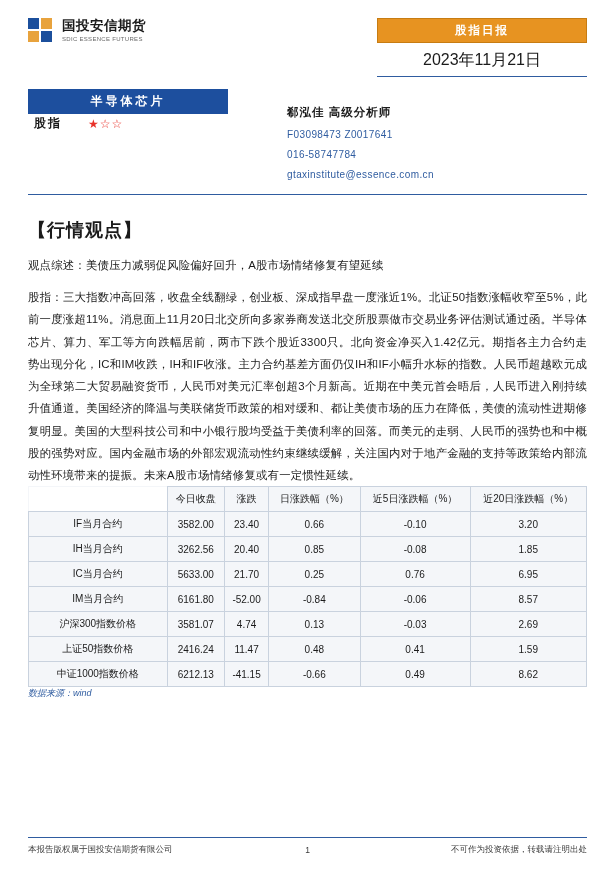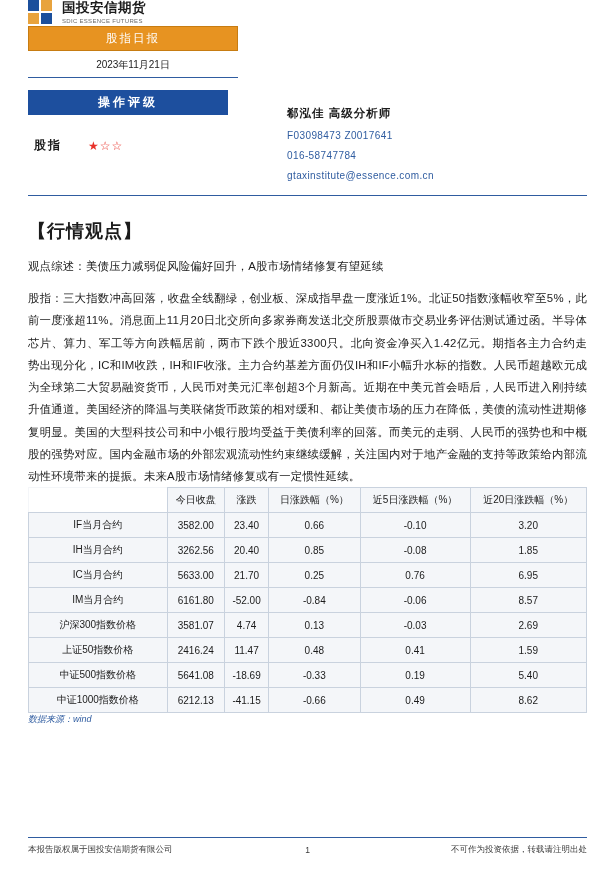--- a/index.html
+++ b/index.html
@@ -21,21 +21,21 @@
     height: 870px;
     box-sizing: border-box;
     padding: 0 28px;
   }
 
   
   .header {
     display: flex;
     justify-content: space-between;
     align-items: flex-start;
-    flex-direction: column;
+    padding-top: 18px;
   }
   .brand {
     display: flex;
     align-items: center;
     gap: 8px;
   }
   .brand-mark {
     width: 26px;
     height: 26px;
     position: relative;
@@ -64,28 +64,28 @@
   }
 
   .header-right {
     text-align: center;
     width: 210px;
   }
   .report-tag {
     background: #e79321;
     color: #ffffff;
     font-size: 11.5px;
-    font-weight: normal;
+    font-weight: bold;
     padding: 4px 0;
     letter-spacing: 2px;
     border: 1px solid #c77c12;
   }
   .report-date {
     margin-top: 7px;
-    font-size: 10px;
+    font-size: 16px;
     color: #1b1b1b;
     border-bottom: 1px solid #2f5ca0;
     padding-bottom: 5px;
   }
 
   
   .rating-block {
     margin-top: 12px;
     display: flex;
     justify-content: space-between;
@@ -95,21 +95,21 @@
   .rating-title {
     background: #1d4f9e;
     color: #ffffff;
     font-size: 12px;
     font-weight: bold;
     text-align: center;
     letter-spacing: 3px;
     padding: 4px 0;
   }
   .rating-row {
-    margin-top: 22px;
+    margin-top: 1px;
     display: flex;
     align-items: center;
     gap: 26px;
     padding-left: 6px;
   }
   .rating-label {
     font-size: 12px;
     font-weight: bold;
     letter-spacing: 2px;
   }
@@ -245,21 +245,21 @@
       </div>
     </div>
     <div class="header-right">
       <div class="report-tag">股指日报</div>
       <div class="report-date">2023年11月21日</div>
     </div>
   </div>
 
   <div class="rating-block">
     <div class="rating-left">
-      <div class="rating-title">操作评级</div>
+      <div class="rating-title">半导体芯片</div>
       <div class="rating-row">
         <span class="rating-label">股指</span>
         <span class="stars">★☆☆</span>
       </div>
     </div>
     <div class="analyst">
       <div class="analyst-name">郗泓佳  高级分析师</div>
       <div class="analyst-line">F03098473  Z0017641</div>
       <div class="analyst-line">016-58747784</div>
       <div class="analyst-line">gtaxinstitute@essence.com.cn</div>
@@ -326,28 +326,20 @@
       </tr>
       <tr>
         <td class="rowhead">上证50指数价格</td>
         <td>2416.24</td>
         <td>11.47</td>
         <td>0.48</td>
         <td>0.41</td>
         <td>1.59</td>
       </tr>
       <tr>
-        <td class="rowhead">中证500指数价格</td>
-        <td>5641.08</td>
-        <td>-18.69</td>
-        <td>-0.33</td>
-        <td>0.19</td>
-        <td>5.40</td>
-      </tr>
-      <tr>
         <td class="rowhead">中证1000指数价格</td>
         <td>6212.13</td>
         <td>-41.15</td>
         <td>-0.66</td>
         <td>0.49</td>
         <td>8.62</td>
       </tr>
     </tbody>
   </table>
   <div class="source">数据来源：wind</div>

